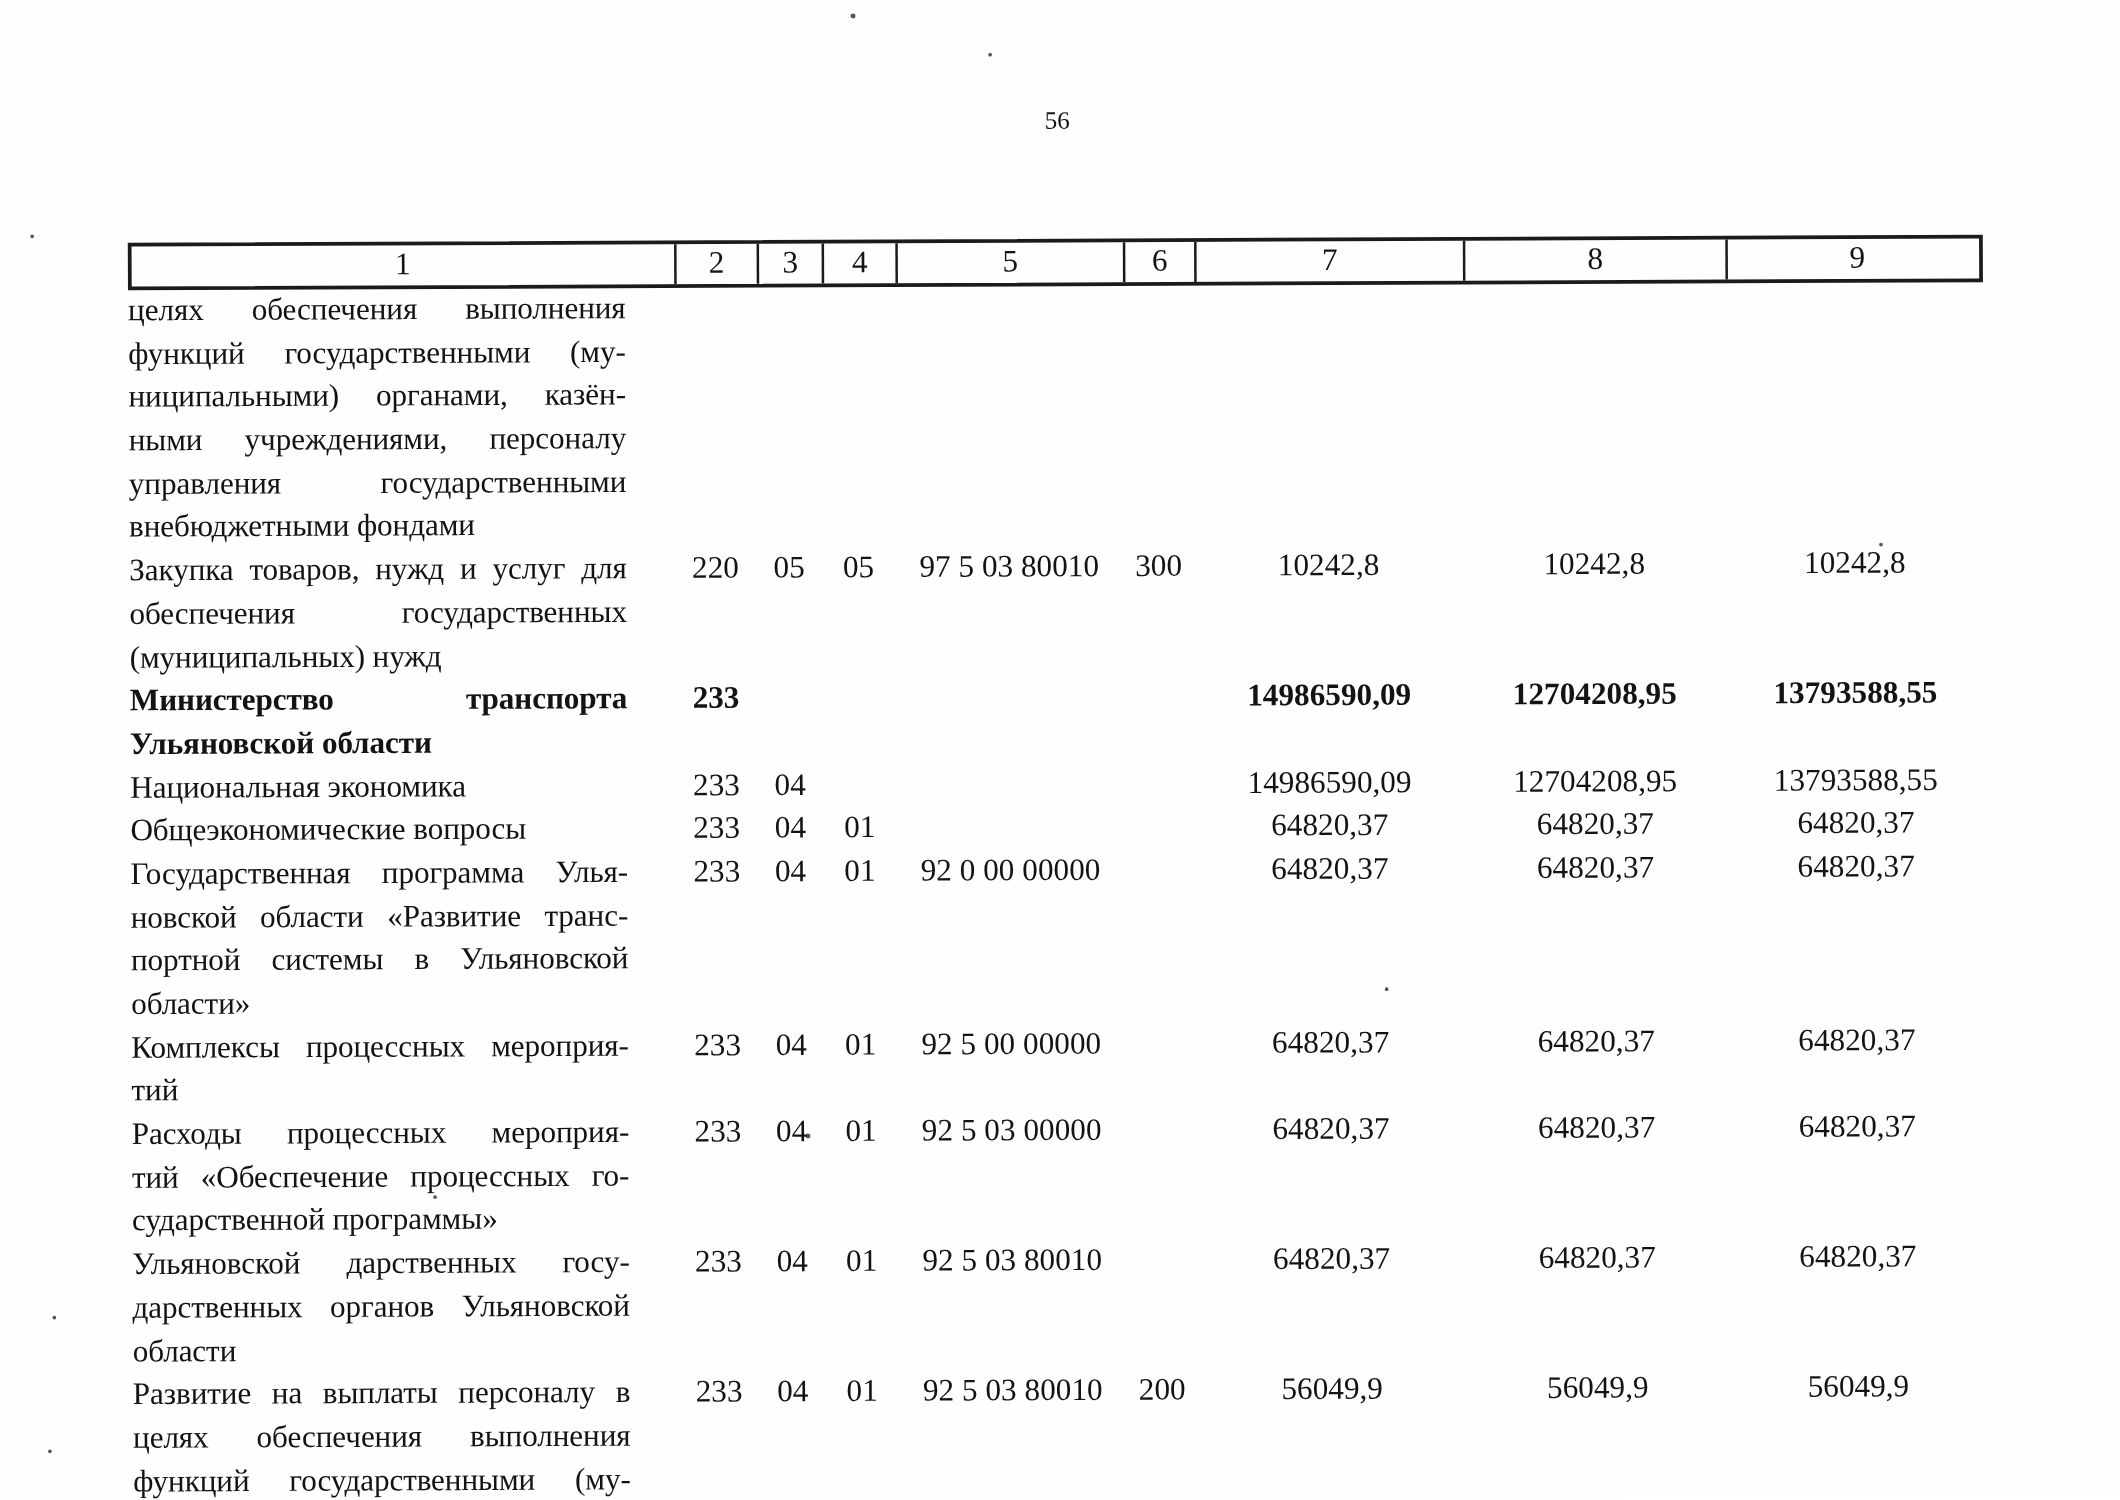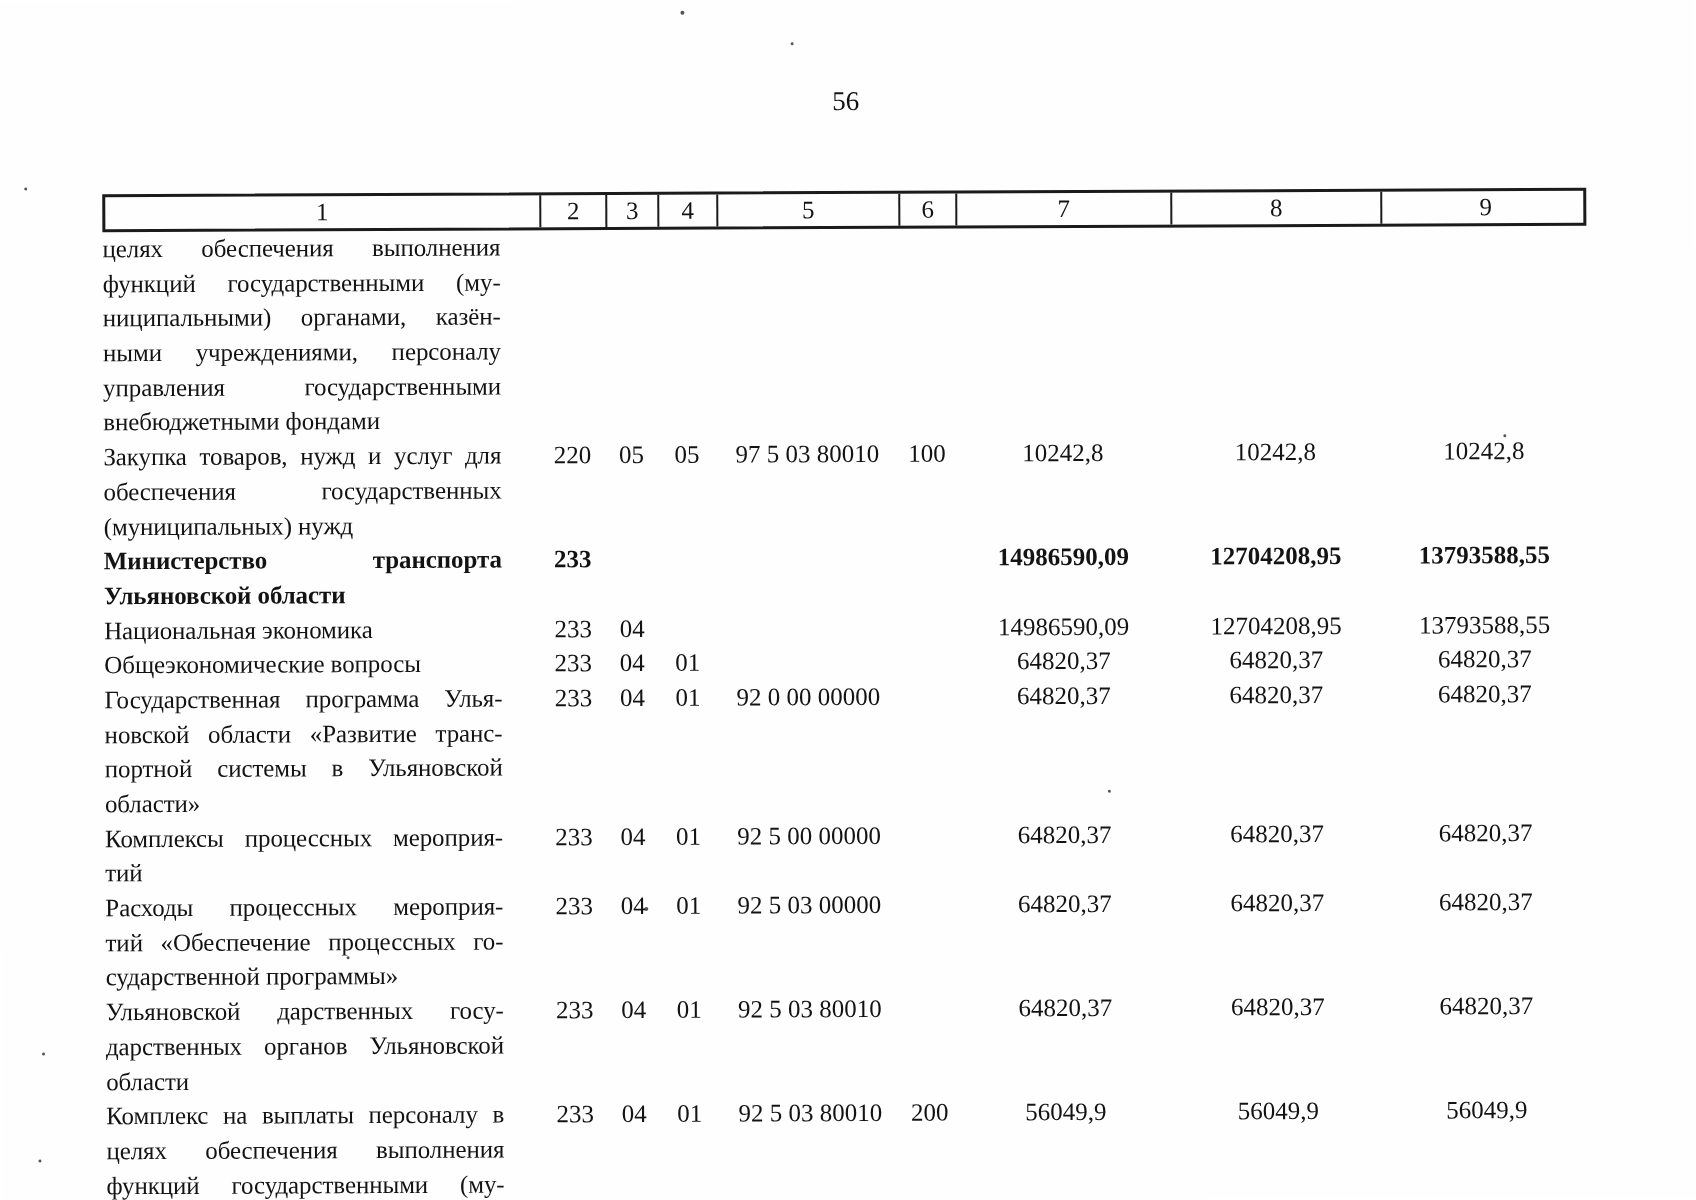--- a/index.html
+++ b/index.html
@@ -13,21 +13,21 @@
     width: 1696px; height: 1200px;
     background: #fefefe;
     color: #131313;
     font-family: "Liberation Serif", "DejaVu Serif", serif;
     transform: rotate(-0.25deg);
   }
   .page-number {
     position: absolute;
     left: 816px; top: 86px; width: 64px;
     text-align: center;
-    font-size: 27px;
+    font-size: 20px;
   }
   .grid {
     display: grid;
     grid-template-columns: 436px 66px 52px 59px 182px 57px 215px 210px 207px;
   }
   .table-header {
     position: absolute;
     left: 104px; top: 191px;
     width: 1484px; height: 38px;
     box-sizing: border-box;
@@ -142,21 +142,21 @@
           <div class="line jl">
             <span>обеспечения</span>
             <span>государственных</span>
           </div>
           <div class="line">(муниципальных) нужд</div>
         </div>
         <div class="cell col2">220</div>
         <div class="cell col3">05</div>
         <div class="cell col4">05</div>
         <div class="cell col5">97 5 03 80010</div>
-        <div class="cell col6">100</div>
+        <div class="cell col6">300</div>
         <div class="cell col7">10242,8</div>
         <div class="cell col8">10242,8</div>
         <div class="cell col9">10242,8</div>
       </div>
       <div class="row grid bold">
         <div class="namecell">
           <div class="line jl">
             <span>Министерство</span>
             <span>транспорта</span>
           </div>
@@ -288,21 +288,21 @@
         <div class="cell col4">01</div>
         <div class="cell col5">92 5 03 80010</div>
         <div class="cell col6"></div>
         <div class="cell col7">64820,37</div>
         <div class="cell col8">64820,37</div>
         <div class="cell col9">64820,37</div>
       </div>
       <div class="row grid">
         <div class="namecell">
           <div class="line jl">
-            <span>Комплекс</span>
+            <span>Развитие</span>
             <span>на</span>
             <span>выплаты</span>
             <span>персоналу</span>
             <span>в</span>
           </div>
           <div class="line jl">
             <span>целях</span>
             <span>обеспечения</span>
             <span>выполнения</span>
           </div>

